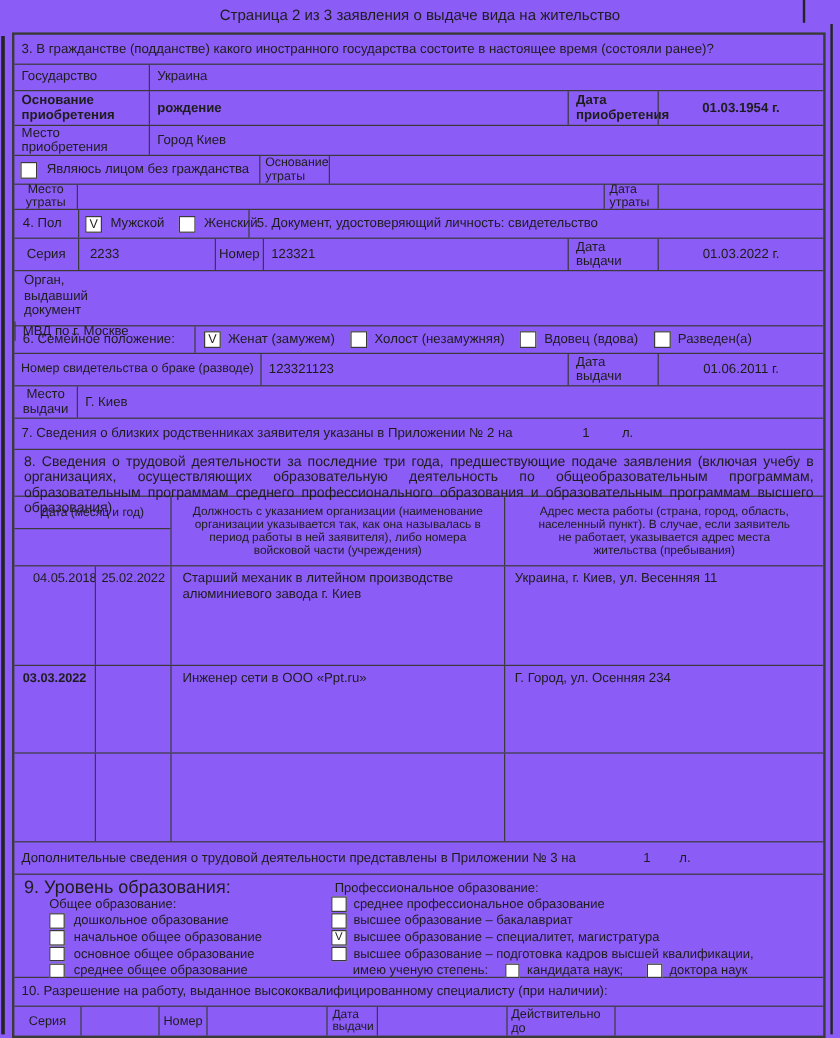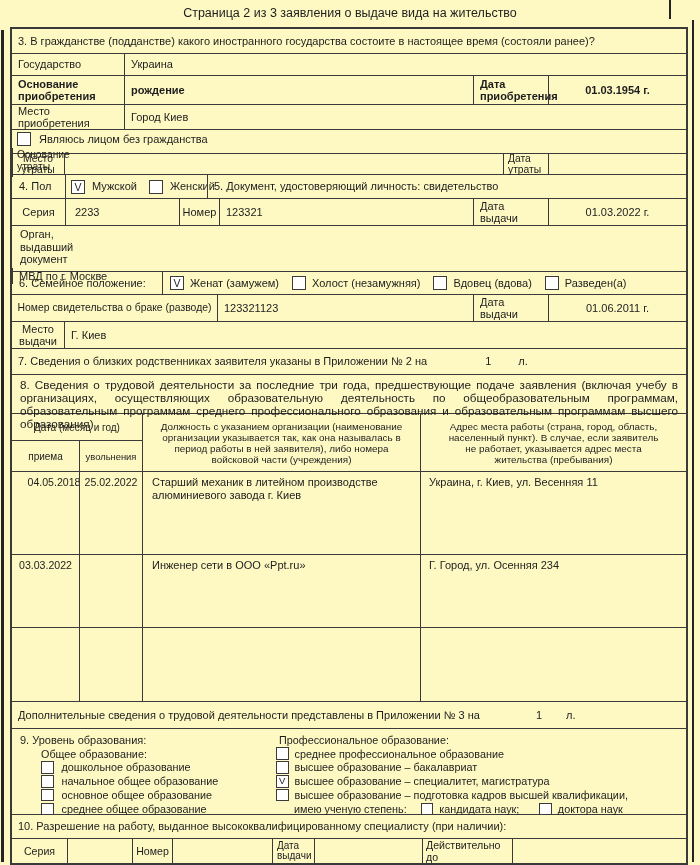--- a/index.html
+++ b/index.html
@@ -1,16 +1,16 @@
 <!DOCTYPE html>
 <html><head>
 <meta charset="utf-8">
 <style>
   html,body{margin:0;padding:0;background:#fff;}
-  #page{width:700px;height:865px;position:relative;background:#fef9c3;overflow:hidden;
+  #page{width:700px;height:865px;position:relative;background:#8b5cf6;overflow:hidden;
         font-family:"Liberation Sans",sans-serif;color:#1d1d1d;}
   .doc-title{position:absolute;top:6px;left:0;width:100%;text-align:center;font-size:12.5px;}
   #form-table{position:absolute;left:10px;top:27px;width:678px;border:2px solid #3a3a3a;box-sizing:border-box;}
   .row{display:flex;border-top:1.5px solid #3a3a3a;box-sizing:border-box;align-items:stretch;}
   .row.first{border-top:none;}
   .c{border-left:1.5px solid #3a3a3a;box-sizing:border-box;display:flex;align-items:center;
      padding:2px 6px;font-size:11px;line-height:12.5px;min-width:0;}
   .c.nb{border-left:none;}
   .c.center{justify-content:center;text-align:center;}
   .c.top{align-items:flex-start;padding-top:4px;}
@@ -59,21 +59,21 @@
       <div class="c flex1">рождение</div>
       <div class="c" style="width:75px;">Дата приобретения</div>
       <div class="c center" style="width:138px;">01.03.1954 г.</div>
     </div>
 
     <div class="row" style="height:25px;">
       <div class="c nb" style="width:112px;">Место приобретения</div>
       <div class="c flex1">Город Киев</div>
     </div>
 
-    <div class="row" style="height:24px;flex-direction:column;">
+    <div class="row" style="height:24px;">
       <div class="c nb" style="width:204px;padding-left:5px;">
         <span class="cb"></span>
         <span class="lbl gap8">Являюсь лицом без гражданства</span>
       </div>
       <div class="c sm" style="width:58px;padding:1px 4px;">Основание утраты</div>
       <div class="c flex1"></div>
     </div>
 
     <div class="row" style="height:21px;">
       <div class="c nb center sm" style="width:52px;padding:1px 2px;">Место утраты</div>
@@ -145,38 +145,34 @@
       </div>
     </div>
 
     <div class="row" style="height:39px;">
       <div class="c nb flex1 justify">8. Сведения о трудовой деятельности за последние три года, предшествующие подаче заявления (включая учебу в организациях, осуществляющих образовательную деятельность по общеобразовательным программам, образовательным программам среднего профессионального образования и образовательным программам высшего образования)</div>
     </div>
 
     <div class="row" style="height:58px;">
       <div class="date-group">
         <div class="date-top hdr" style="font-size:10px;">Дата (месяц и год)</div>
-        <div class="date-bot">
-          <div class="c nb center hdr" style="width:67px;font-size:10px;">приема</div>
-          <div class="c center hdr" style="width:63px;font-size:9.4px;padding:2px 1px;">увольнения</div>
-        </div>
       </div>
       <div class="c center hdr" style="width:278px;padding:2px 10px;">Должность с указанием организации (наименование организации указывается так, как она называлась в период работы в ней заявителя), либо номера войсковой части (учреждения)</div>
       <div class="c center hdr flex1" style="padding:2px 26px;">Адрес места работы (страна, город, область, населенный пункт). В случае, если заявитель не работает, указывается адрес места жительства (пребывания)</div>
     </div>
 
     <div class="row" style="height:83px;">
       <div class="c nb top" style="width:67px;justify-content:center;padding-left:19px;padding-right:2px;font-size:10.6px;">04.05.2018</div>
       <div class="c top" style="width:63px;justify-content:center;padding-left:2px;padding-right:2px;font-size:10.6px;">25.02.2022</div>
       <div class="c top" style="width:278px;padding-left:9px;">Старший механик в литейном производстве алюминиевого завода г. Киев</div>
       <div class="c top flex1" style="padding-left:8px;">Украина, г. Киев, ул. Весенняя 11</div>
     </div>
 
     <div class="row" style="height:73px;">
-      <div class="c nb top" style="width:67px;justify-content:center;padding-left:2px;padding-right:2px;font-size:10.6px;">03.03.2022</div>
+      <div class="c nb top" style="width:67px;justify-content:center;padding-left:2px;padding-right:2px;font-size:10.6px;font-weight:bold;">03.03.2022</div>
       <div class="c top" style="width:63px;justify-content:center;padding-left:2px;padding-right:2px;font-size:10.6px;"></div>
       <div class="c top" style="width:278px;padding-left:9px;">Инженер сети в ООО «Ppt.ru»</div>
       <div class="c top flex1" style="padding-left:8px;">Г. Город, ул. Осенняя 234</div>
     </div>
 
     <div class="row" style="height:74px;">
       <div class="c nb top" style="width:67px;"></div>
       <div class="c top" style="width:63px;"></div>
       <div class="c top" style="width:278px;"></div>
       <div class="c top flex1"></div>
@@ -186,21 +182,21 @@
       <div class="c nb flex1">
         <span>Дополнительные сведения о трудовой деятельности представлены в Приложении № 3 на</span>
         <span style="margin-left:56px;">1</span>
         <span style="margin-left:24px;">л.</span>
       </div>
     </div>
 
     <div class="row" style="height:86px;">
       <div class="c nb flex1" style="align-items:flex-start;padding:4px 4px 2px 8px;">
         <div class="edu-col" style="width:256px;">
-          <div class="edu-line" style="font-size:11px;">9. Уровень образования:</div>
+          <div class="edu-line" style="font-size:15px;">9. Уровень образования:</div>
           <div class="edu-line ind">Общее образование:</div>
           <div class="edu-line ind">
             <span class="cb small"></span>
             <span class="gap8">дошкольное образование</span>
           </div>
           <div class="edu-line ind">
             <span class="cb small"></span>
             <span class="gap8">начальное общее образование</span>
           </div>
           <div class="edu-line ind">

